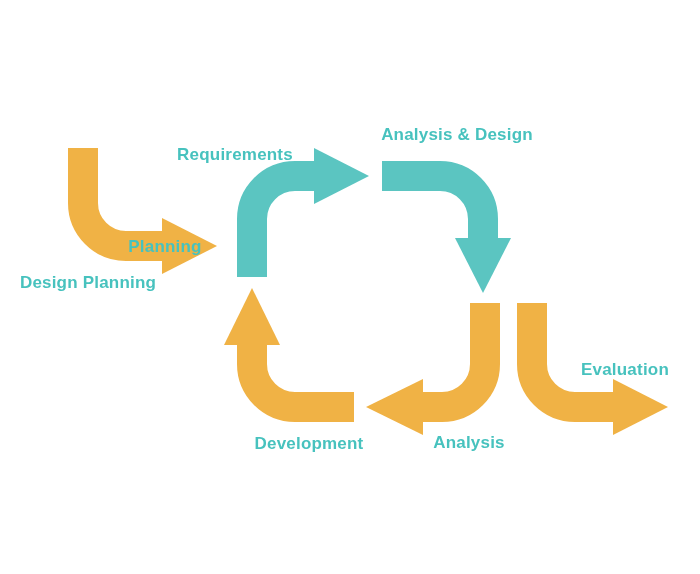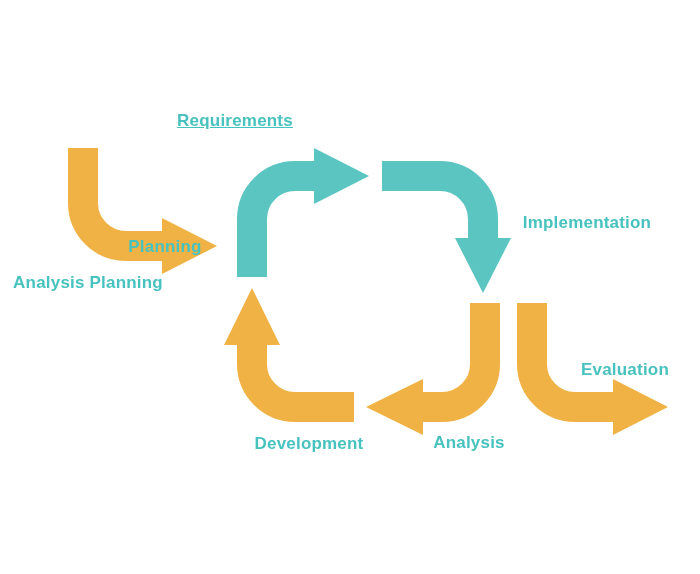--- a/index.html
+++ b/index.html
@@ -24,21 +24,21 @@
     position: absolute;
     transform: translateX(-50%);
     font-size: 17px;
     font-weight: 800;
     letter-spacing: 0.2px;
     line-height: 1;
     color: #47c2be;
     white-space: nowrap;
     user-select: none;
   }
-  #lbl-requirements    { left: 235px; top: 112px; text-decoration: underline; }
+  #lbl-requirements    { left: 235px; top: 146px; }
   #lbl-planning        { left: 165px; top: 193px; margin-top: 45px; }
   #lbl-initial-planning{ left:  88px; top: 274px; }
   #lbl-analysis-design { left: 457px; top: 126px; }
   #lbl-implementation  { left: 587px; top: 214px; }
   #lbl-development     { left: 625px; top: 361px; }
   #lbl-testing         { left: 469px; top: 434px; }
   #lbl-evaluation      { left: 309px; top: 435px; }
 </style>
 </head>
 <body>
@@ -75,24 +75,24 @@
     <g>
       <path d="M 532 303 L 532 364 A 43 43 0 0 0 575 407 L 614 407" fill="none" stroke-width="30" stroke="#f0b245"></path>
       <polygon points="613,379 613,435 668,407" fill="#f0b245"></polygon>
     </g>
   </svg>
 
   <div class="lbl" id="lbl-requirements">Requirements</div>
 
   <div class="lbl" id="lbl-planning">Planning</div>
 
-  <div class="lbl" id="lbl-initial-planning">Analysis Planning</div>
+  <div class="lbl" id="lbl-initial-planning">Design Planning</div>
 
+  <div class="lbl" id="lbl-analysis-design">Analysis &amp; Design</div>
 
-  <div class="lbl" id="lbl-implementation">Implementation</div>
 
   <div class="lbl" id="lbl-development">Evaluation</div>
 
   <div class="lbl" id="lbl-testing">Analysis</div>
 
   <div class="lbl" id="lbl-evaluation">Development</div>
 
 </div>
 
 </body></html>

